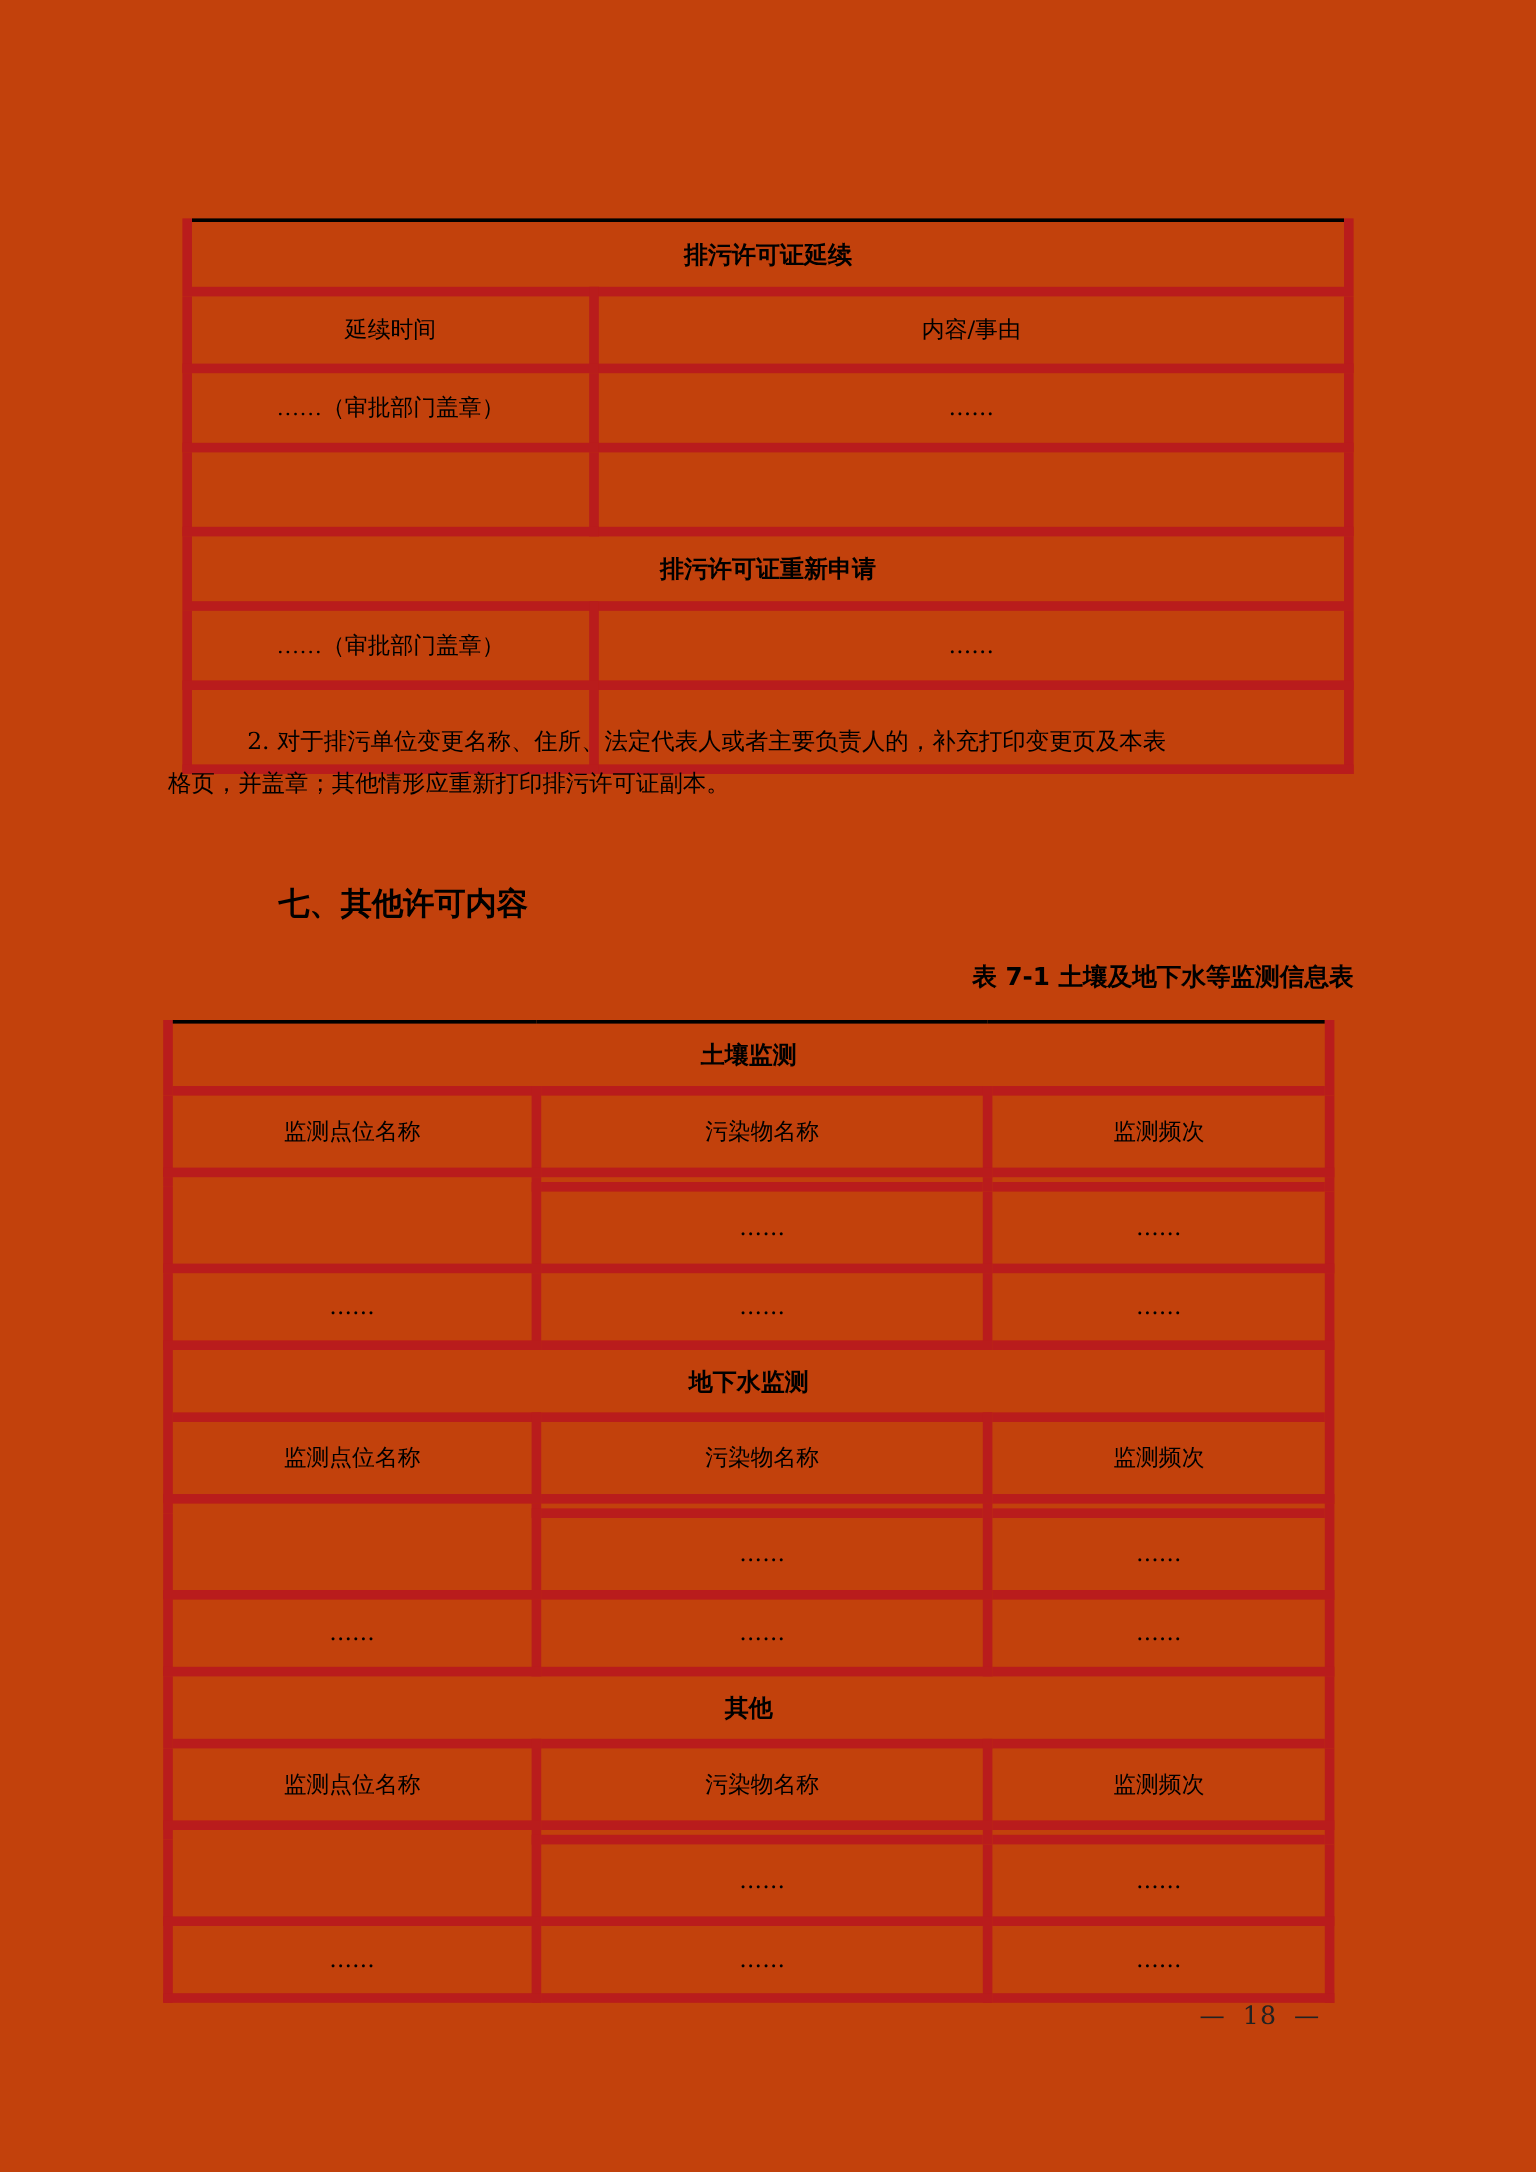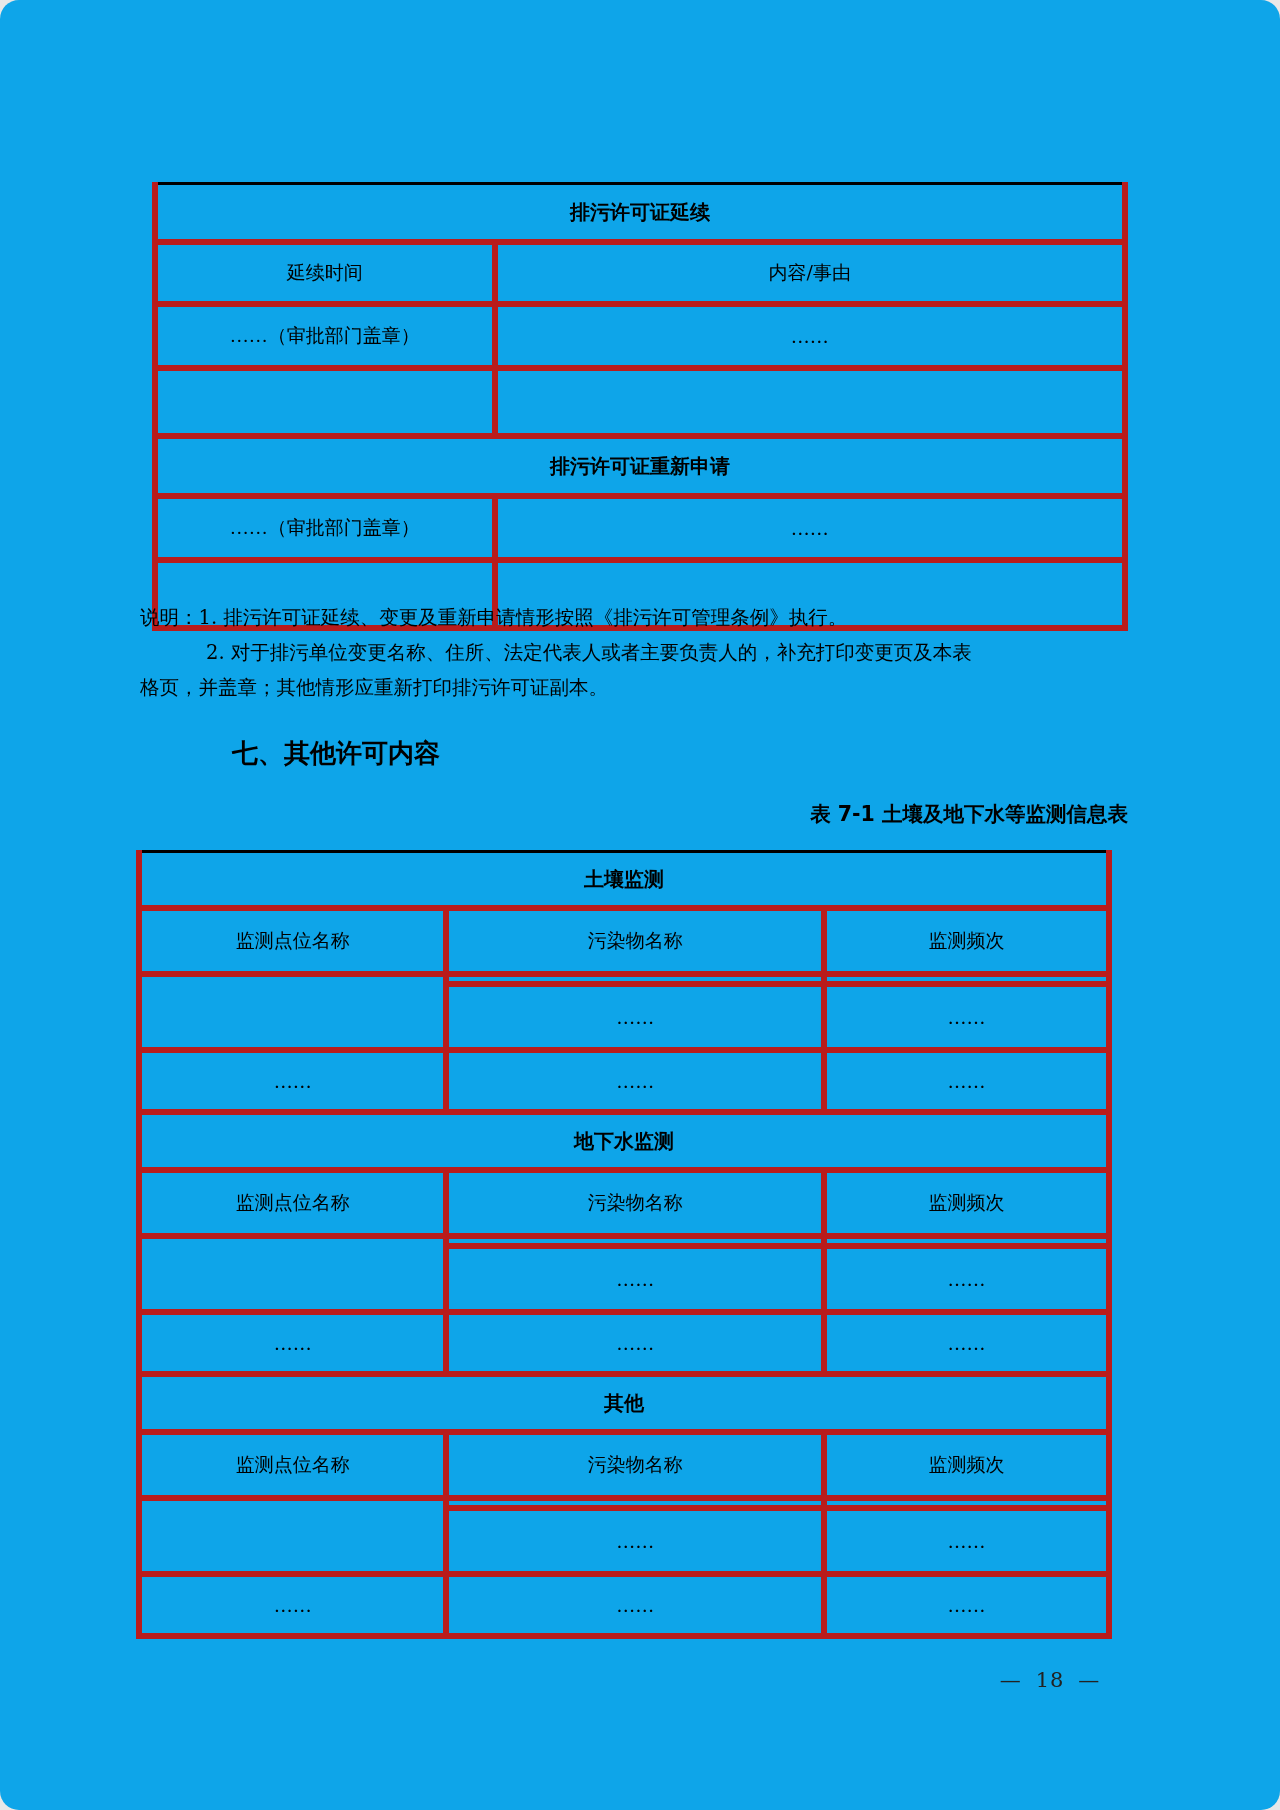--- a/index.html
+++ b/index.html
@@ -1,27 +1,26 @@
 <!DOCTYPE html>
 <html lang="zh"><head>
 <meta charset="utf-8">
 <style>
   html,body{margin:0;padding:0;background:#e8e8e8;}
   .page{
     position:relative;
     width:1280px;height:1810px;
-    background:#0ea5e9;
+    background:#c2410c;
     font-family:"DejaVu Serif","Liberation Serif",serif;
     color:#000;
     overflow:hidden;
-    border-radius:19px;
   }
   table{border-collapse:collapse;table-layout:fixed;}
   td{
-    border:6px solid #b91c1c;
+    border:8px solid #b91c1c;
     text-align:center;
     vertical-align:middle;
     font-size:19px;
     padding:2px 6px;
     overflow:hidden;
   }
   
   .t1{position:absolute;left:152px;top:182px;width:976px;border:3px solid #000;}
   .t1 .c1{width:35%;}
   .t1 .c2{width:65%;}
@@ -106,21 +105,20 @@
         <td>……</td>
       </tr>
       <tr>
         <td class="h58"></td>
         <td></td>
       </tr>
     </tbody>
   </table>
 
   <div class="notes">
-    <div>说明：1. 排污许可证延续、变更及重新申请情形按照《排污许可管理条例》执行。</div>
     <div class="indent">2. 对于排污单位变更名称、住所、法定代表人或者主要负责人的，补充打印变更页及本表</div>
     <div>格页，并盖章；其他情形应重新打印排污许可证副本。</div>
   </div>
 
   <div class="sec-heading">七、其他许可内容</div>
   <div class="tbl-caption">表 7-1  土壤及地下水等监测信息表</div>
 
   <table class="t2">
     <colgroup>
         <col class="c1">

